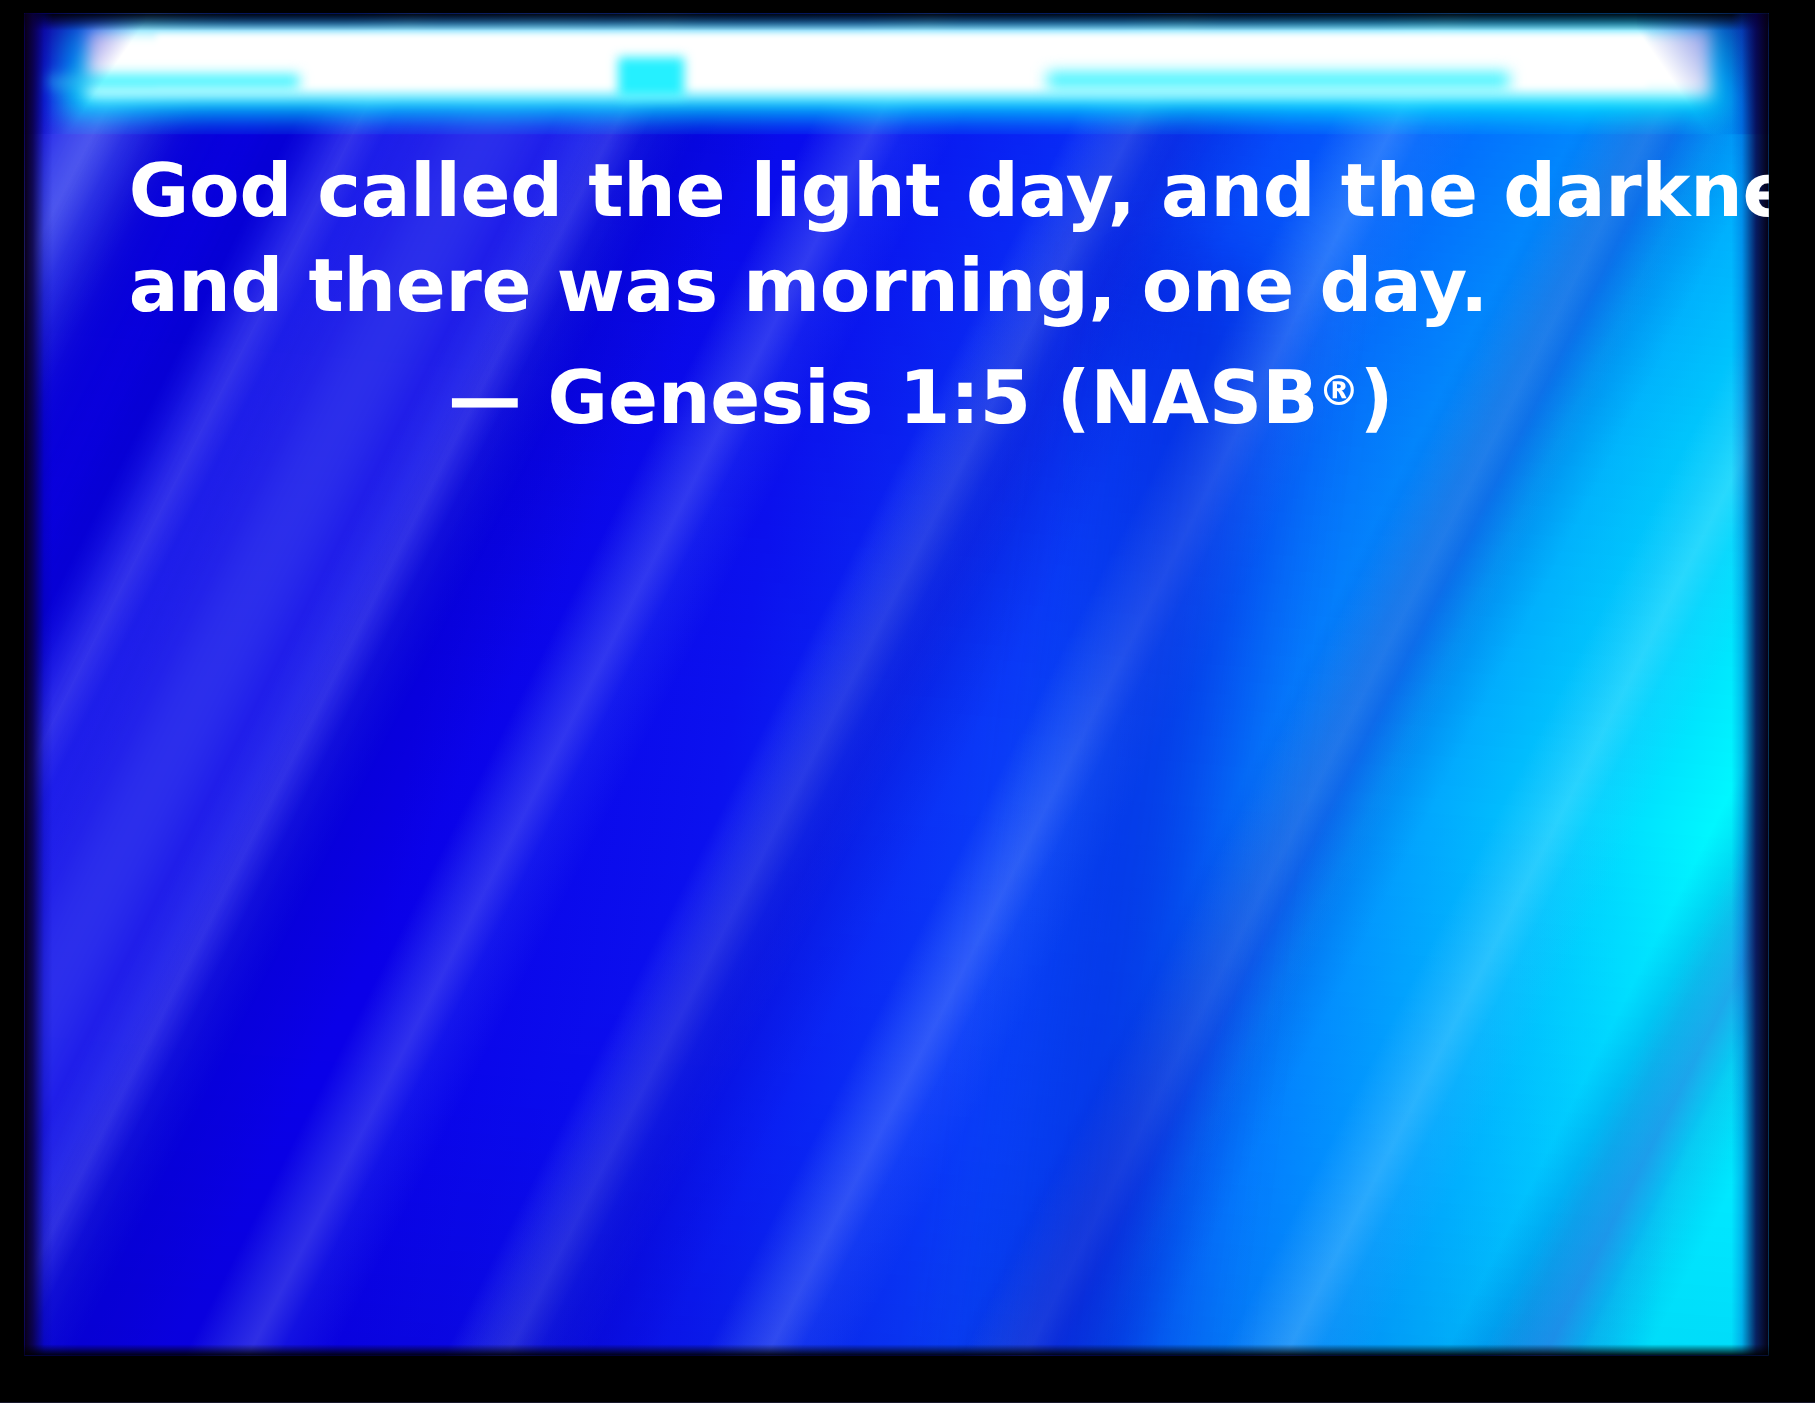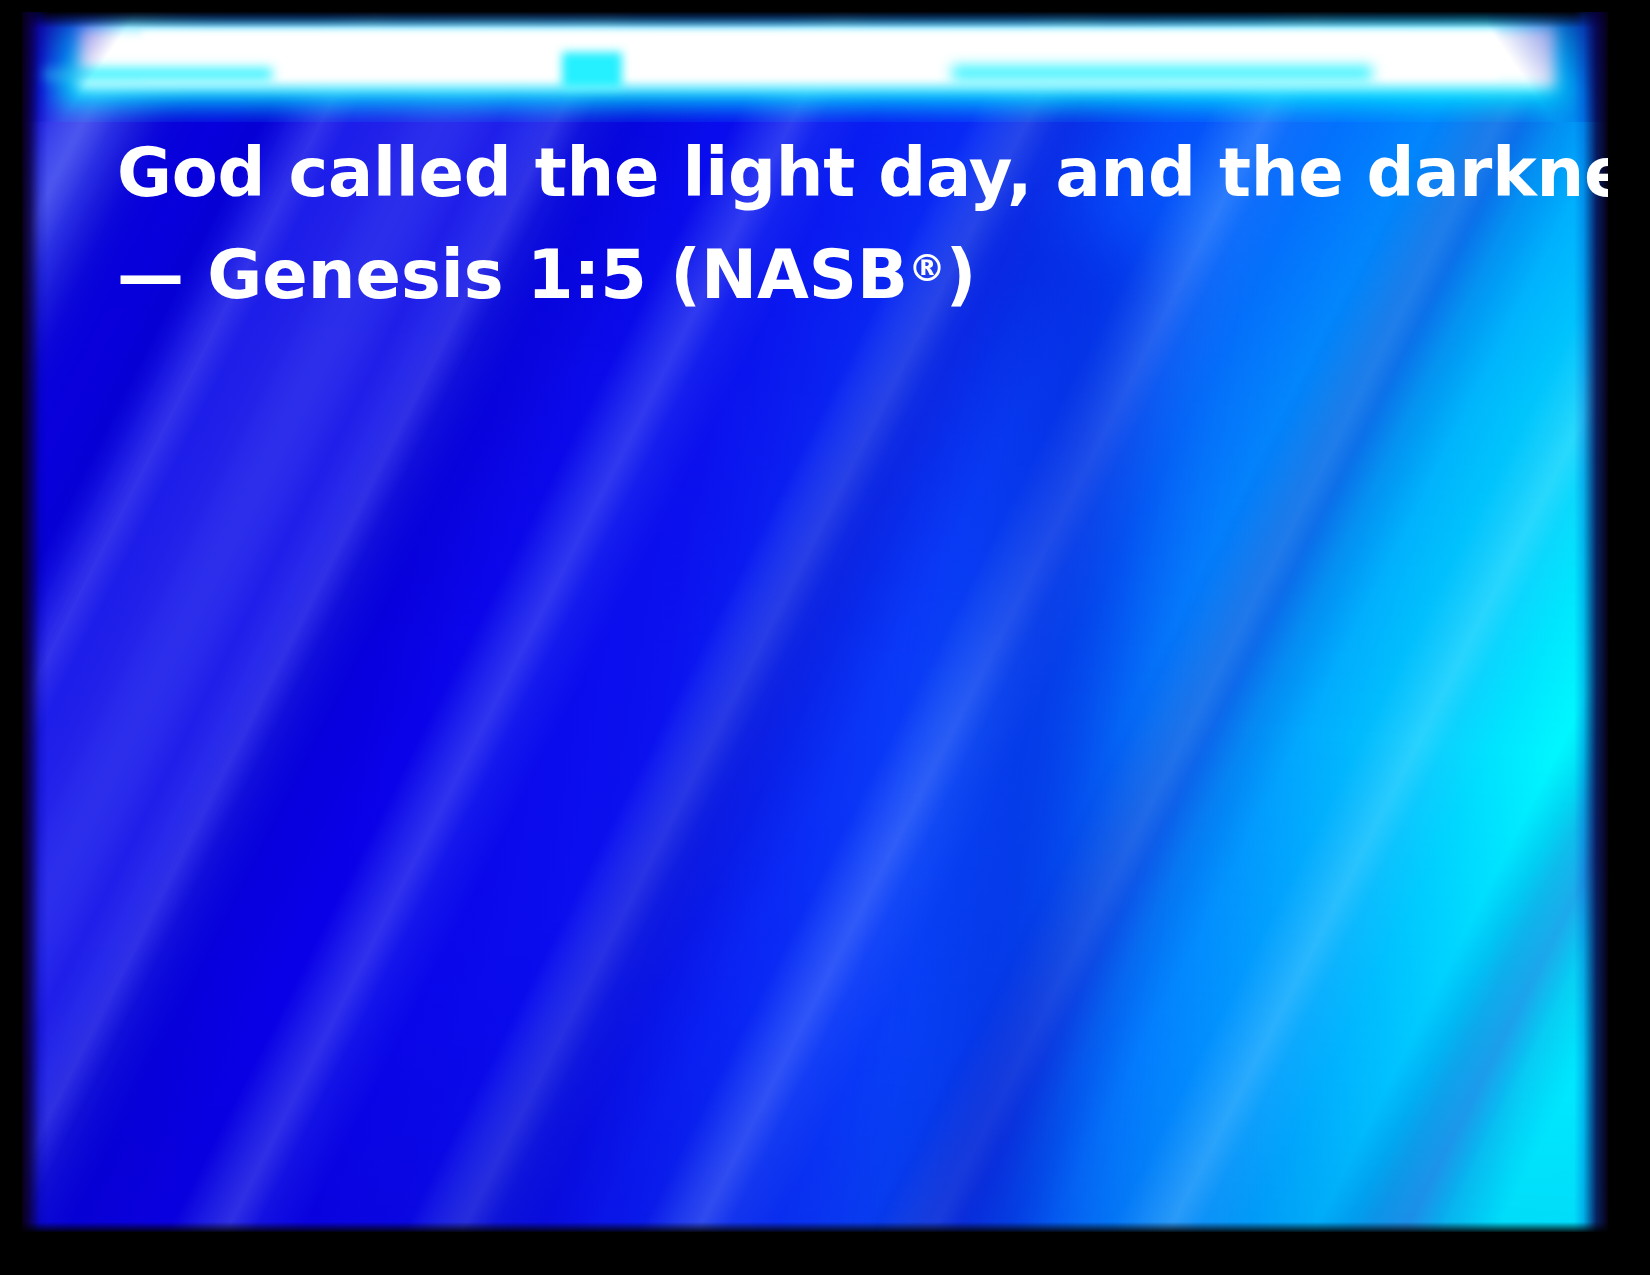--- a/index.html
+++ b/index.html
@@ -285,21 +285,21 @@
     letter-spacing: -0.2px;
     white-space: nowrap;
   }
 
   .verse-ref {
     font-family: "DejaVu Sans", sans-serif;
     font-weight: bold;
     font-size: 67px;
     line-height: 87px;
     color: #ffffff;
-    text-align: left;
+    text-align: center;
     white-space: nowrap;
     padding-top: 8px;
   }
 
   .reg {
     font-size: 0.56em;
     vertical-align: 0.45em;
     font-weight: bold;
   }
 </style>
@@ -334,18 +334,19 @@
     </div>
 
     <div class="edge-top"></div>
     <div class="edge-left"></div>
     <div class="edge-right"></div>
     <div class="edge-bottom"></div>
 
     <div id="verse">
       <div class="verse-block">
         <div class="verse-line">God called the light day, and the darkness</div>
+        <div class="verse-line">and there was morning, one day.</div>
         <div class="verse-ref"><span>—</span><span>&nbsp;</span><span>Genesis 1:5</span><span>&nbsp;</span><span>(NASB</span><span class="reg">®</span><span>)</span></div>
       </div>
     </div>
 
   </div>
 </div>
 
 </body></html>

